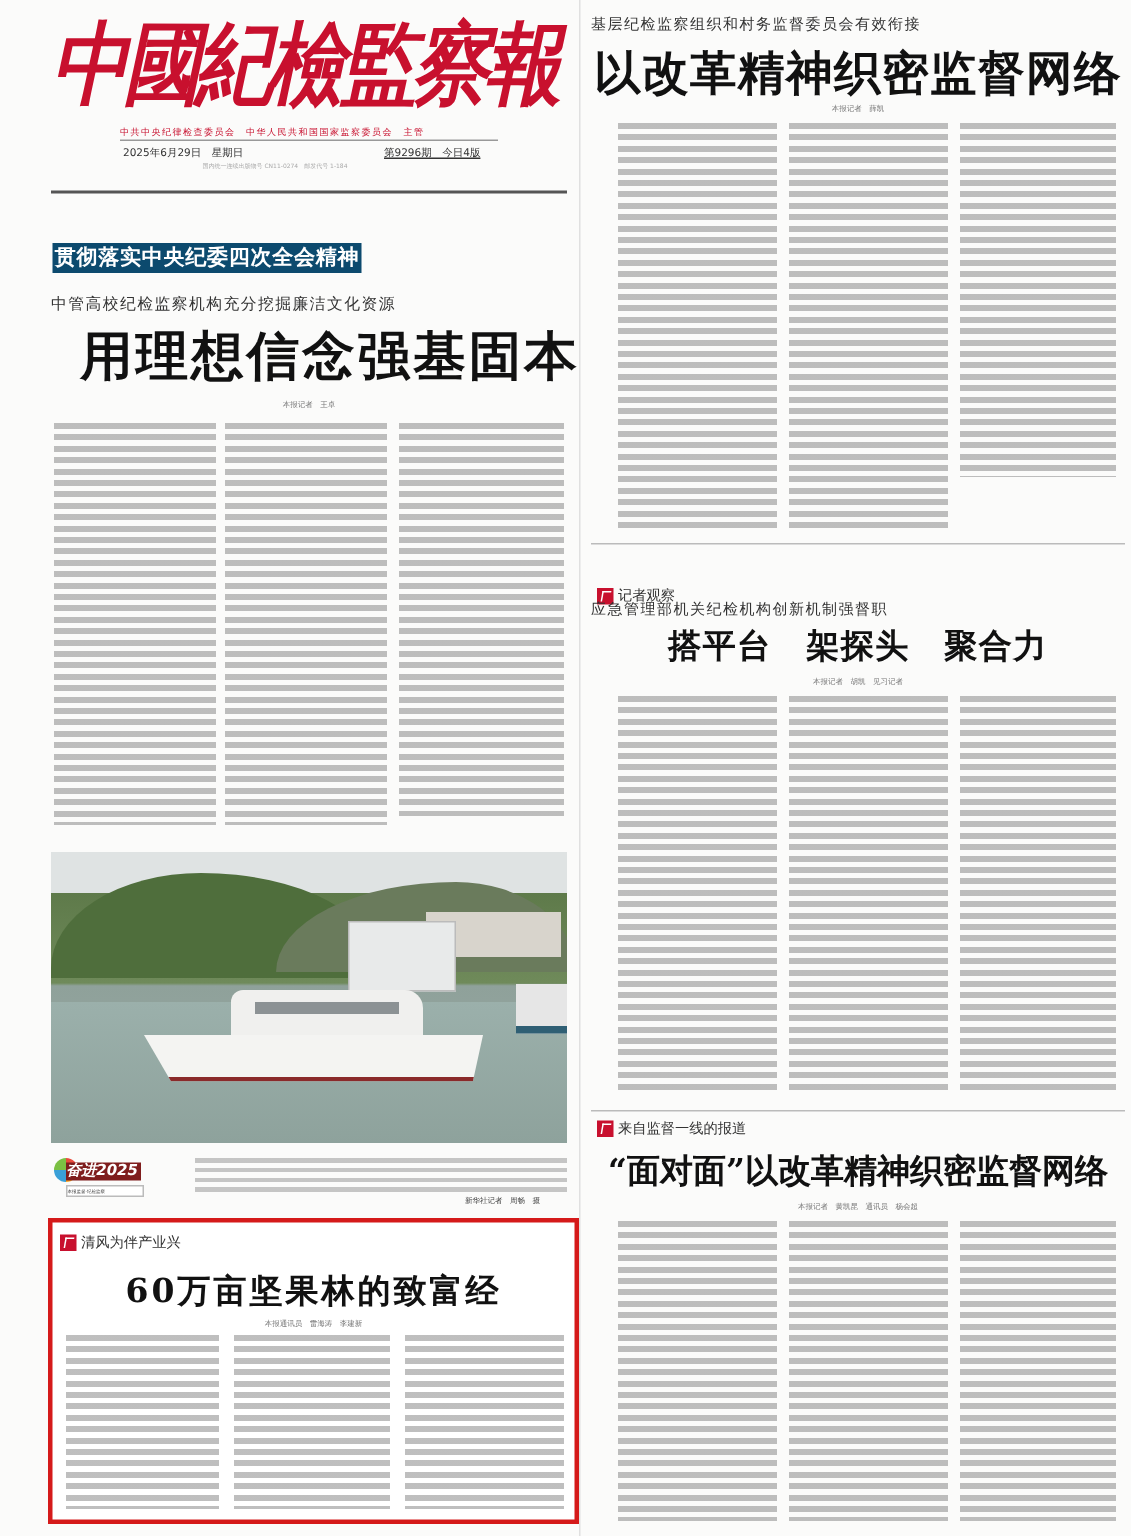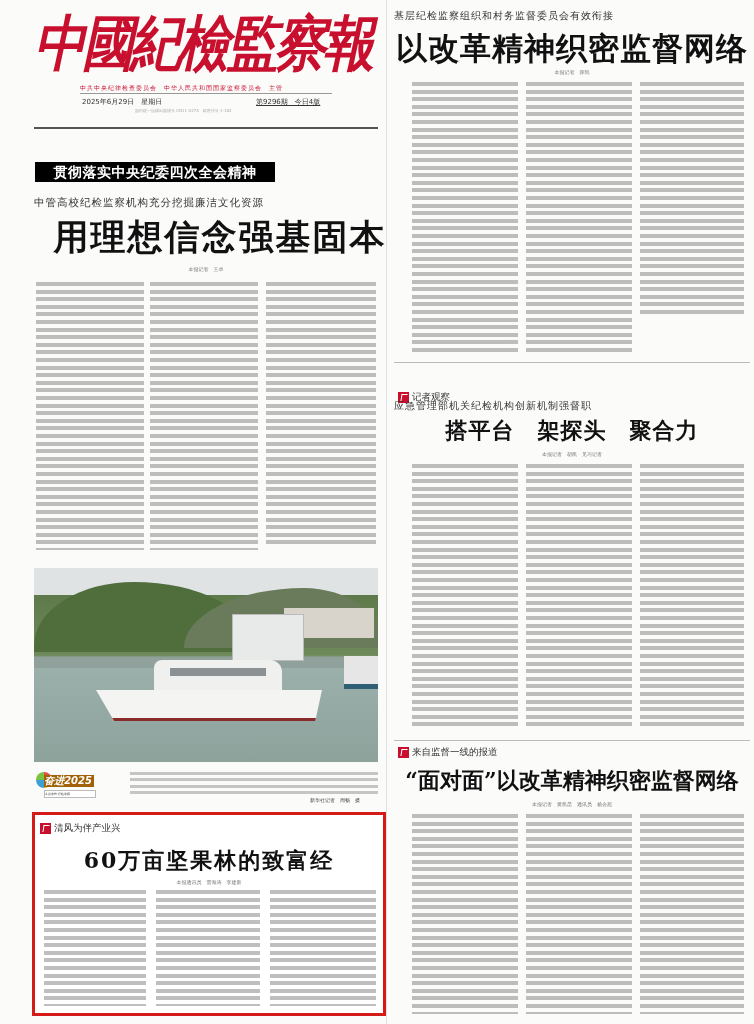--- a/index.html
+++ b/index.html
@@ -17,21 +17,21 @@
   }
   .masthead-sponsors { left:80px; top:84px; width:252px; font-size:6px; color:#c8102e; white-space:nowrap; letter-spacing:1px;}
   .masthead-rule { left:80px; top:93px; width:252px; height:1px; background:#999; }
   .issue-date { left:82px; top:97px; font-size:7px; color:#333; white-space:nowrap; }
   .issue-no { left:256px; top:97px; font-size:7px; color:#333; white-space:nowrap;text-decoration:underline; }
   .masthead-note { left:135px; top:108px; font-size:4px; color:#aaa; white-space:nowrap;}
   .masthead-bottom-rule { left:34px; top:127px; width:344px; height:2px; background:#555; }
 
   
   .rubric-red {
-    left:35px; top:162px; width:240px; height:20px; background:#000000;
+    left:35px; top:162px; width:206px; height:20px; background:#0c4a6e;
     color:#fff; font-family:"DejaVu Serif", serif; font-weight:bold; font-size:14px;
     line-height:20px; text-align:center; letter-spacing:0.5px;
   }
   .kicker { font-size:10.5px; color:#333; white-space:nowrap; letter-spacing:1px;}
   .byline { font-size:5px; color:#777; text-align:center; white-space:nowrap; }
   .headline-sans { font-family:"DejaVu Sans", sans-serif; font-weight:bold; color:#111; text-align:center; white-space:nowrap;}
   .headline-serif { font-family:"DejaVu Serif", serif; font-weight:bold; color:#111; text-align:center; white-space:nowrap;}
 
   .section-tag { display:flex; align-items:center; gap:3px; font-family:"DejaVu Serif", serif; font-size:9.5px; color:#333; white-space:nowrap;}
   .section-tag .tag-icon { width:11px; height:11px; background:#c8102e; position:relative; }
@@ -58,21 +58,21 @@
   .photo .water { position:absolute; left:0; top:100px; width:100%; height:94px; background:linear-gradient(#9bb0ab,#8ea29c);}
   .photo .boat-hull { position:absolute; left:62px; top:122px; width:226px; height:28px; background:#f4f4f2; clip-path:polygon(0 0,100% 0,97% 100%,8% 100%); border-bottom:3px solid #8a2a2a;}
   .photo .boat-cabin { position:absolute; left:120px; top:92px; width:128px; height:32px; background:#f0f0ee; border-radius:8px 12px 0 0;}
   .photo .boat-cabin::after{ content:""; position:absolute; left:16px; top:8px; width:96px; height:8px; background:#4a5358; opacity:0.6;}
   .photo .dock { position:absolute; left:310px; top:88px; width:34px; height:28px; background:#e6e6e6; border-bottom:5px solid #2f5f74;}
 
   
   .caption-logo { left:36px; top:768px; width:56px; height:38px; }
   .logo-circle { position:absolute; left:0; top:4px; width:16px; height:16px; border-radius:50%;
      background:conic-gradient(#e94b3c 0 25%, #f5a623 25% 50%, #3aa0d8 50% 75%, #7bc043 75% 100%); }
-  .logo-banner { position:absolute; left:8px; top:7px; width:50px; height:12px; background:#a16207; color:#fff; font-weight:bold; font-style:italic; font-size:10px; line-height:12px; text-align:right; padding-right:2px; box-sizing:border-box;}
+  .logo-banner { position:absolute; left:8px; top:7px; width:50px; height:12px; background:#7f1d1d; color:#fff; font-weight:bold; font-style:italic; font-size:10px; line-height:12px; text-align:right; padding-right:2px; box-sizing:border-box;}
   .logo-sub { position:absolute; left:8px; top:22px; width:50px; height:6px; background:#fff; border:1px solid #bbb; font-size:3px; color:#444; line-height:6px; white-space:nowrap; overflow:hidden;}
   .caption-text { left:130px; top:772px; width:248px; height:28px; }
   .caption-credit { left:310px; top:797px; font-size:5px; color:#444; white-space:nowrap;}
 
   
   .red-box { left:32px; top:812px; width:354px; height:204px; border:3px solid #d51a1a; background:#fff; box-sizing:border-box;}
 
   .rule-h { position:absolute; height:1px; background:#bbb; }
 </style>
 </head>

